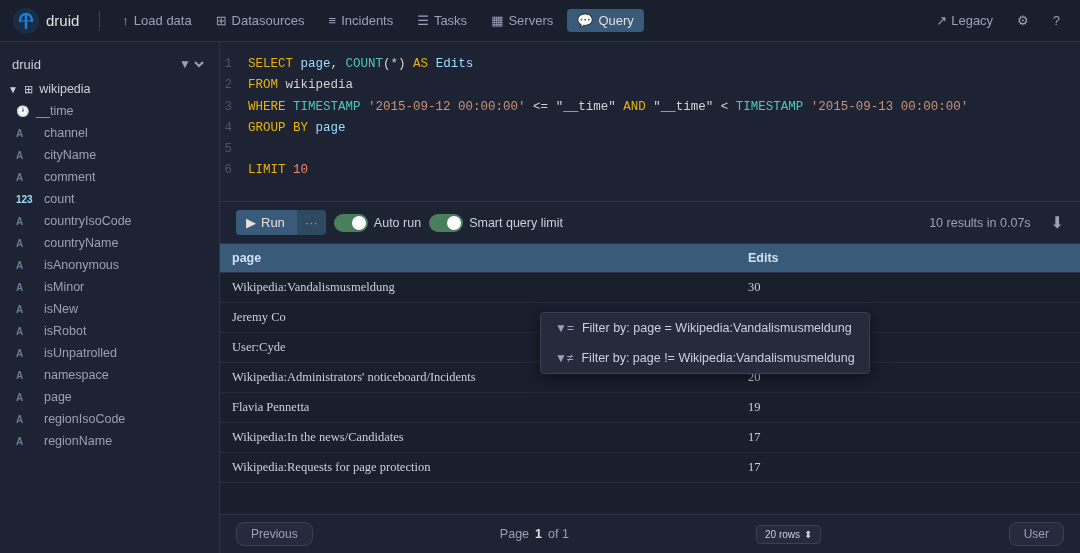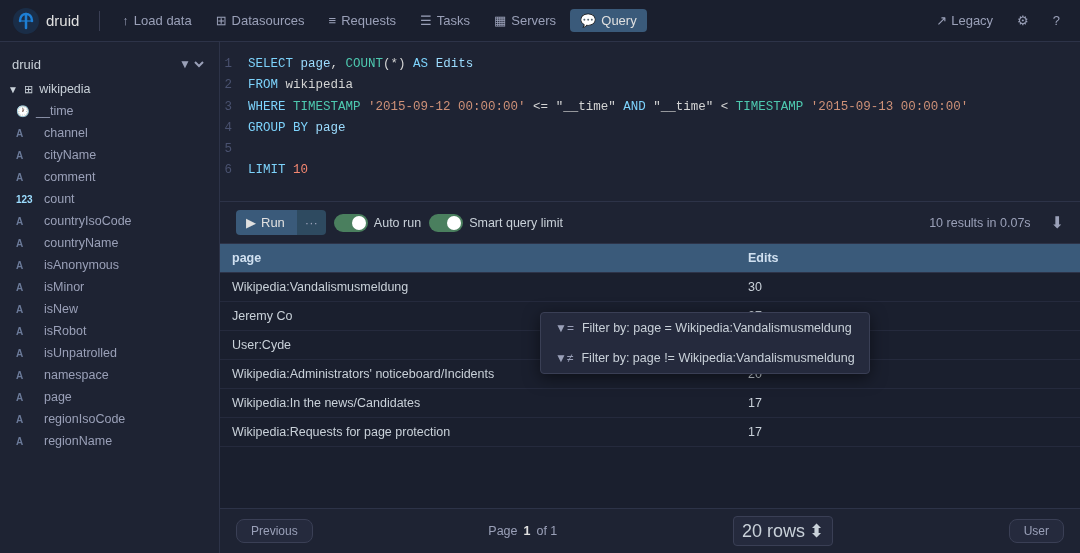--- a/index.html
+++ b/index.html
@@ -53,21 +53,21 @@
     .content-area { flex: 1; display: flex; flex-direction: column; overflow: hidden; }
 
     
     .code-editor {
       background: #1e2333; padding: 12px 0; font-family: 'Courier New', monospace;
       font-size: 12.5px; line-height: 1.7; min-height: 160px;
       border-bottom: 1px solid #2d3348;
     }
     .code-line { display: flex; align-items: baseline; }
     .line-num { color: #4a5270; min-width: 28px; text-align: right; padding-right: 16px; user-select: none; }
-    .code-kw { color: #7dd3fc; text-align: right; }
+    .code-kw { color: #eab308; text-align: right; }
     .code-fn { color: #4ec9b0; }
     .code-col { color: #9cdcfe; }
     .code-plain { color: #d4d4d4; }
     .code-ts { color: #ce9178; text-align: center; }
     .code-limit { color: #f48771; }
 
     
     .query-toolbar {
       display: flex; align-items: center; gap: 8px; padding: 8px 16px;
       background: #1e2333; border-bottom: 1px solid #2d3348;
@@ -99,37 +99,37 @@
     
     .results-area { flex: 1; overflow: auto; position: relative; }
     table { width: 100%; border-collapse: collapse; }
     thead th {
       background: #3a5a7a; color: #d0e0f0; font-size: 12.5px; font-weight: 600;
       padding: 7px 12px; text-align: left; position: sticky; top: 0; z-index: 2;
       border-bottom: 1px solid #2d3348;
     }
     thead th:first-child { width: 60%; }
     tbody tr { border-bottom: 1px solid #252a3d; }
-    tbody td { padding: 7px 12px; color: #c9d1d9; font-size: 12.5px; }
+    tbody td { padding: 7px 12px; color: #c9d1d9; font-size: 12.5px; font-family: Liberation Serif, serif; }
 
     
     .pagination {
       display: flex; align-items: center; justify-content: space-between;
       padding: 7px 16px; background: #1e2333; border-top: 1px solid #2d3348;
     }
     .page-btn {
       background: #252a3d; color: #9aa0b8; border: 1px solid #3a3f55;
       padding: 4px 14px; border-radius: 8px; font-size: 12px; cursor: pointer;
     }
     .page-info { display: flex; align-items: center; gap: 6px; color: #9aa0b8; font-size: 12.5px; }
     .page-num { color: #e0e0e0; font-weight: 600; }
     .rows-select {
       display: flex; align-items: center; gap: 4px; background: #252a3d;
       border: 1px solid #3a3f55; border-radius: 4px; padding: 3px 8px;
-      color: #c9d1d9; font-size: 18px; cursor: pointer;
+      color: #c9d1d9; font-size: 10px; cursor: pointer;
     }
 
     
     .context-menu {
       position: absolute; background: #252a3d; border: 1px solid #3a3f55;
       border-radius: 4px; z-index: 10; box-shadow: 0 4px 16px rgba(0,0,0,0.5);
       min-width: 280px; top: 68px; left: 320px;
     }
     .context-menu-item {
       display: flex; align-items: center; gap: 8px; padding: 8px 14px;
@@ -160,21 +160,21 @@
   <div class="nav-item">
     <span class="nav-item-icon">↑</span>
     <span>Load data</span>
   </div>
   <div class="nav-item">
     <span class="nav-item-icon">⊞</span>
     <span>Datasources</span>
   </div>
   <div class="nav-item">
     <span class="nav-item-icon">≡</span>
-    <span>Requests</span>
+    <span>Incidents</span>
   </div>
   <div class="nav-item">
     <span class="nav-item-icon">☰</span>
     <span>Tasks</span>
   </div>
   <div class="nav-item">
     <span class="nav-item-icon">▦</span>
     <span>Servers</span>
   </div>
   <div class="nav-item active">
@@ -352,20 +352,24 @@
           </tr>
           <tr>
             <td>User:Cyde</td>
             <td>27</td>
           </tr>
           <tr>
             <td>Wikipedia:Administrators' noticeboard/Incidents</td>
             <td>20</td>
           </tr>
           <tr>
+            <td>Flavia Pennetta</td>
+            <td>19</td>
+          </tr>
+          <tr>
             <td>Wikipedia:In the news/Candidates</td>
             <td>17</td>
           </tr>
           <tr>
             <td>Wikipedia:Requests for page protection</td>
             <td>17</td>
           </tr>
         </tbody>
       </table>
 

